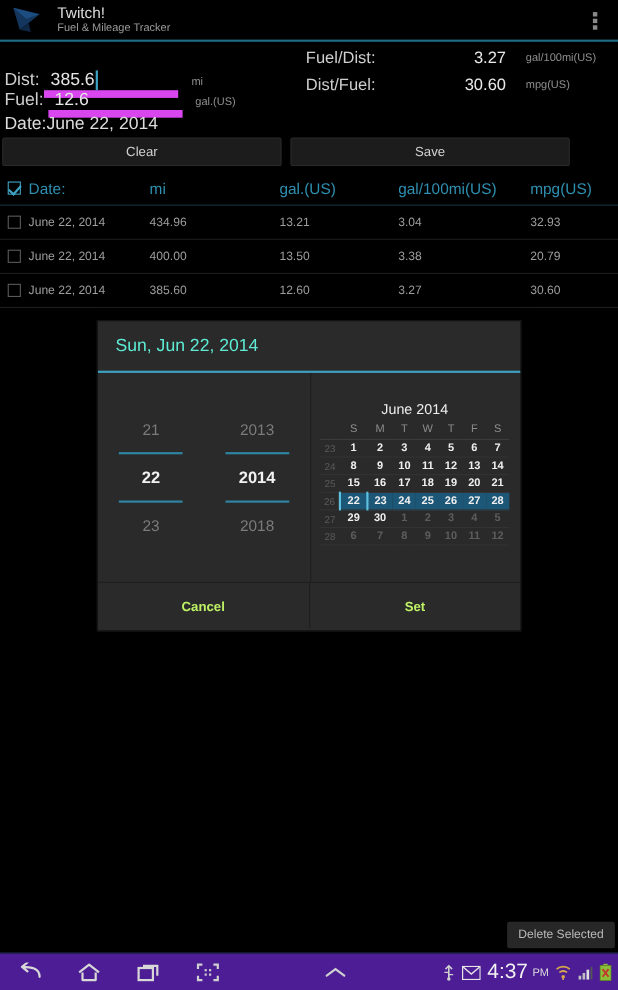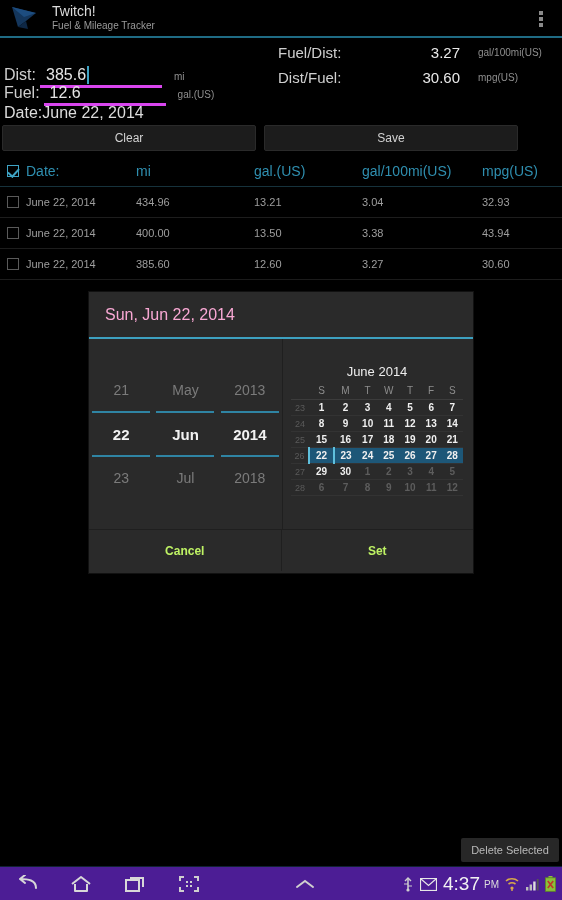--- a/index.html
+++ b/index.html
@@ -27,21 +27,21 @@
     display:flex; flex-direction:column; align-items:center; justify-content:center; gap:2px;
   }
   .overflow-menu i { display:block; width:4px; height:4px; background:#8a8a8a; }
 
   
   .inputs { position:absolute; left:0; top:40px; width:562px; height:82px; }
   .row-field { position:absolute; display:flex; align-items:baseline; }
   .fld-label { color:#cfcfcf; font-size:16px; }
   .fld-box {
     position:relative; margin-left:4px; width:122px; height:24px;
-    border-bottom:3px solid #d946ef;
+    border-bottom:7px solid #d946ef;
     display:flex; align-items:center;
   }
   .fld-box .val { color:#e6e6e6; font-size:16px; padding-left:6px; }
   .caret { width:2px; height:18px; background:#3ea3c4; margin-left:1px; }
   .fld-unit { color:#8f8f8f; font-size:10px; margin-left:12px; }
 
   .stats { position:absolute; left:278px; top:40px; }
   .stat-row { display:flex; align-items:center; height:25px; }
   .stat-name { color:#cfcfcf; font-size:15px; width:108px; }
   .stat-val { color:#e9e9e9; font-size:15px; width:74px; text-align:right; }
@@ -75,21 +75,21 @@
   .trow.header span { color:#2f8fb0; font-size:14px; }
   .trow.data span { color:#9e9e9e; font-size:11px; }
 
   
   .dlg {
     position:absolute; left:88px; top:291px; width:386px; height:283px;
     background:#2a2a2a; border:1px solid #111;
     box-shadow:0 0 14px rgba(0,0,0,.9);
   }
   .dlg-head { height:47px; padding:0 16px; display:flex; align-items:center; border-bottom:2px solid #3da0c0; }
-  .dlg-head .t { color:#f9a8d4; font-size:16px; }
+  .dlg-head .t { color:#5eead4; font-size:16px; }
   .dlg-body { display:flex; height:190px; }
   .spinners { width:194px; display:flex; border-right:1px solid #1f1f1f; }
   .spin { flex:1; display:flex; flex-direction:column; align-items:center; justify-content:center; gap:0px; }
   .spin .up, .spin .dn { color:#7b7b7b; font-size:14px; height:42px; display:flex; align-items:center; }
   .spin .sel { color:#f2f2f2; font-size:15px; font-weight:bold; height:42px; display:flex; align-items:center; }
   .spin .bar { width:58px; height:2px; background:#2f84a3; }
 
   .cal { flex:1; padding:25px 10px 0 8px; }
   .cal-title { text-align:center; color:#ededed; font-size:13px; margin-bottom:6px; }
   .cal-grid { width:100%; border-collapse:collapse; }
@@ -210,21 +210,21 @@
     </div>
 
     <div class="trow data">
       <div class="cb-cell">
           <div class="cbox"></div>
         </div>
       <span class="c-date">June 22, 2014</span>
       <span class="c-mi">400.00</span>
       <span class="c-gal">13.50</span>
       <span class="c-gpm">3.38</span>
-      <span class="c-mpg">43.94</span>
+      <span class="c-mpg">20.79</span>
     </div>
 
     <div class="trow data">
       <div class="cb-cell">
           <div class="cbox"></div>
         </div>
       <span class="c-date">June 22, 2014</span>
       <span class="c-mi">385.60</span>
       <span class="c-gal">12.60</span>
       <span class="c-gpm">3.27</span>
@@ -238,27 +238,20 @@
     </div>
     <div class="dlg-body">
 
       <div class="spinners">
         <div class="spin">
           <span class="up">21</span>
           <span class="bar"></span>
           <span class="sel">22</span>
           <span class="bar"></span>
           <span class="dn">23</span>
-        </div>
-        <div class="spin">
-          <span class="up">May</span>
-          <span class="bar"></span>
-          <span class="sel">Jun</span>
-          <span class="bar"></span>
-          <span class="dn">Jul</span>
         </div>
         <div class="spin">
           <span class="up">2013</span>
           <span class="bar"></span>
           <span class="sel">2014</span>
           <span class="bar"></span>
           <span class="dn">2018</span>
         </div>
       </div>
 

